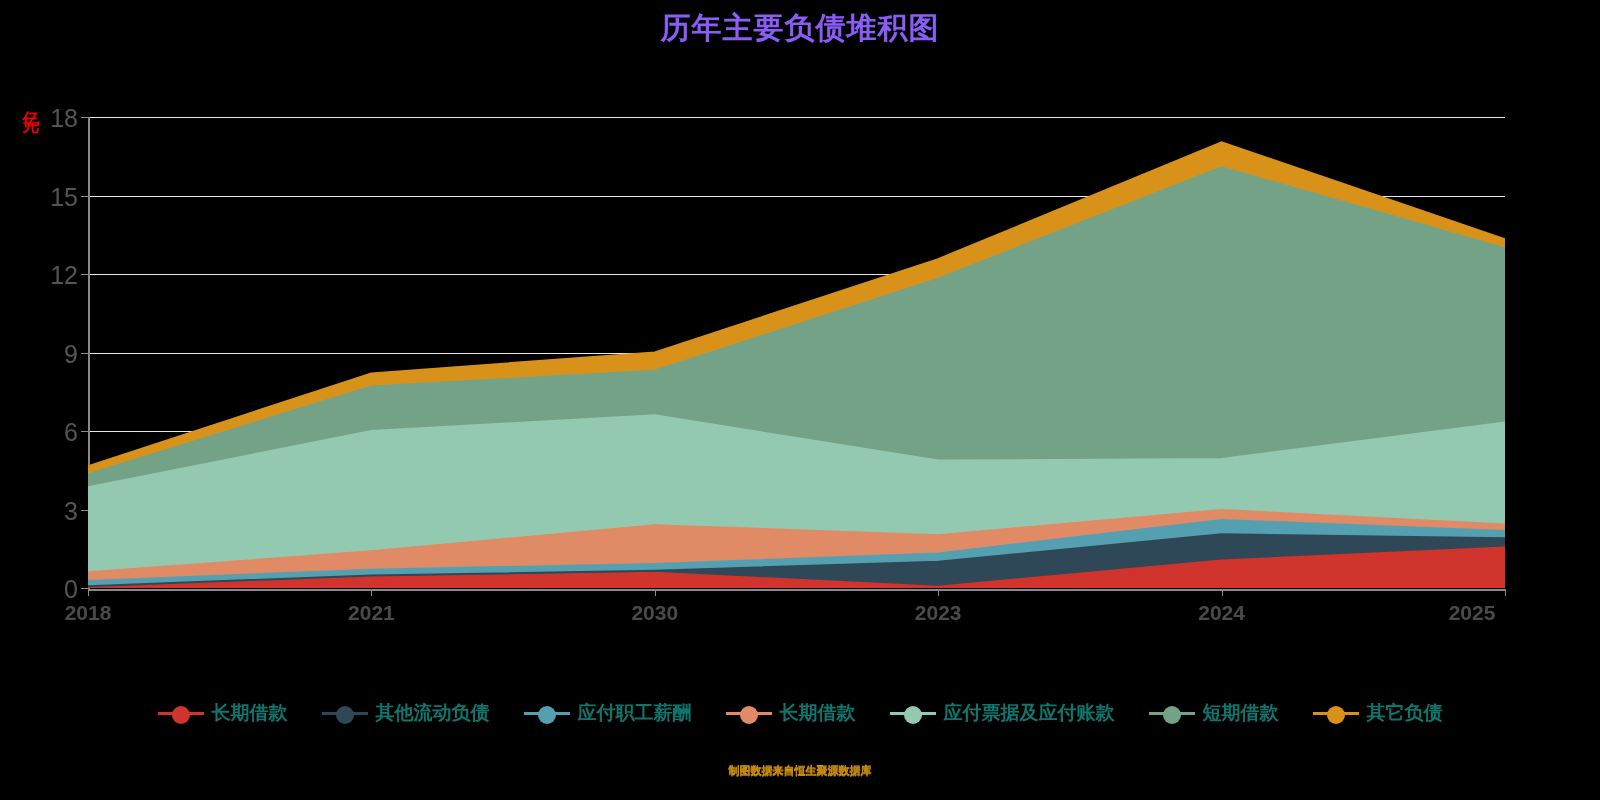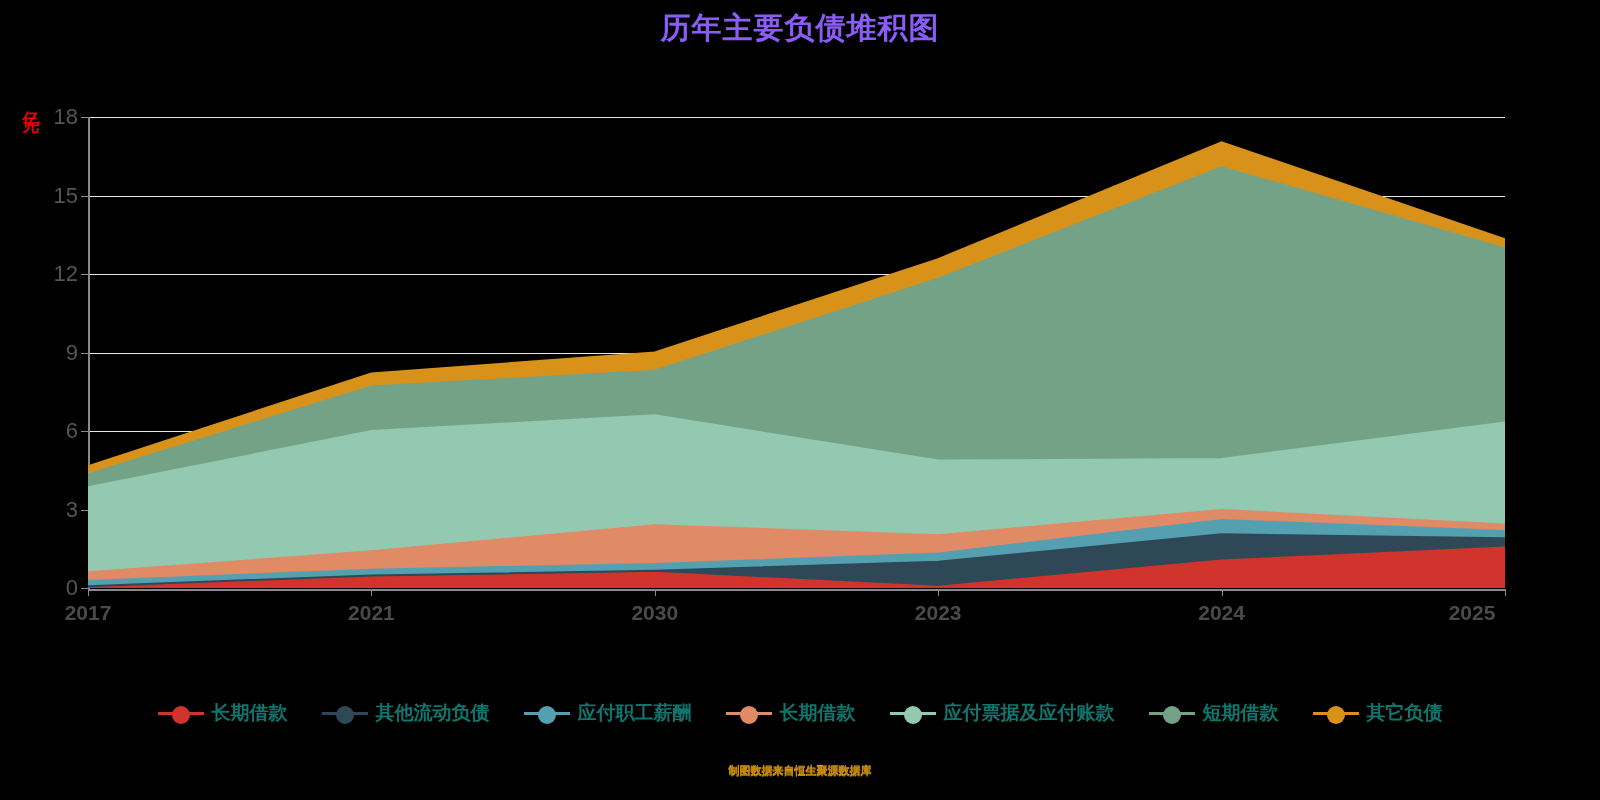--- a/index.html
+++ b/index.html
@@ -13,21 +13,21 @@
     position:absolute;left:14px;top:112px;width:34px;
     color:#ee0000;font-size:17px;font-weight:bold;line-height:15px;
     text-align:center;
   }
   .ylabel span{display:block;margin-top:-9px;}
   .ylabel span:first-child{margin-top:0;}
   .plot{position:absolute;left:88px;top:117px;width:1417px;height:471px;}
   .gridline{position:absolute;left:0;width:100%;height:1px;background:#e8e8e8;}
   .tick-label{
     position:absolute;right:1510px;width:60px;text-align:right;
-    color:#555;font-size:22px;
+    color:#555;font-size:25px;
   }
   .tick-mark{position:absolute;width:7px;height:1px;background:#8a8a8a;left:81px;}
   .yaxis-line{position:absolute;left:88px;top:117px;width:2px;height:473px;background:#8a8a8a;}
   .xaxis-line{position:absolute;left:88px;top:589px;width:1418px;height:2px;background:#8a8a8a;}
   .xtick{position:absolute;top:589px;width:1px;height:7px;background:#8a8a8a;}
   .xlabel{position:absolute;top:601px;color:#4a4a4a;font-size:21px;font-weight:bold;transform:translateX(-50%);}
   .legend{
     position:absolute;left:0;top:700px;width:1600px;
     display:flex;justify-content:center;align-items:center;gap:0px;
   }
@@ -75,21 +75,21 @@
       <div class="tick-mark" style="top: 509.5px;"></div>
       <div class="tick-label" style="top: 496.5px; left: 18px; right: auto;">3</div>
       <div class="gridline" style="left: 88px; width: 1417px; top: 588px; background: transparent;"></div>
       <div class="tick-mark" style="top: 588px;"></div>
       <div class="tick-label" style="top: 575px; left: 18px; right: auto;">0</div>
     </div>
   <div class="yaxis-line"></div>
   <div class="xaxis-line"></div>
   <div id="xaxis-group">
       <div class="xtick" style="left: 88px;"></div>
-      <div class="xlabel" style="left: 88px;">2017</div>
+      <div class="xlabel" style="left: 88px;">2018</div>
       <div class="xtick" style="left: 371.4px;"></div>
       <div class="xlabel" style="left: 371.4px;">2021</div>
       <div class="xtick" style="left: 654.8px;"></div>
       <div class="xlabel" style="left: 654.8px;">2030</div>
       <div class="xtick" style="left: 938.2px;"></div>
       <div class="xlabel" style="left: 938.2px;">2023</div>
       <div class="xtick" style="left: 1221.6px;"></div>
       <div class="xlabel" style="left: 1221.6px;">2024</div>
       <div class="xtick" style="left: 1505px;"></div>
       <div class="xlabel" style="left: 1472px;">2025</div>

